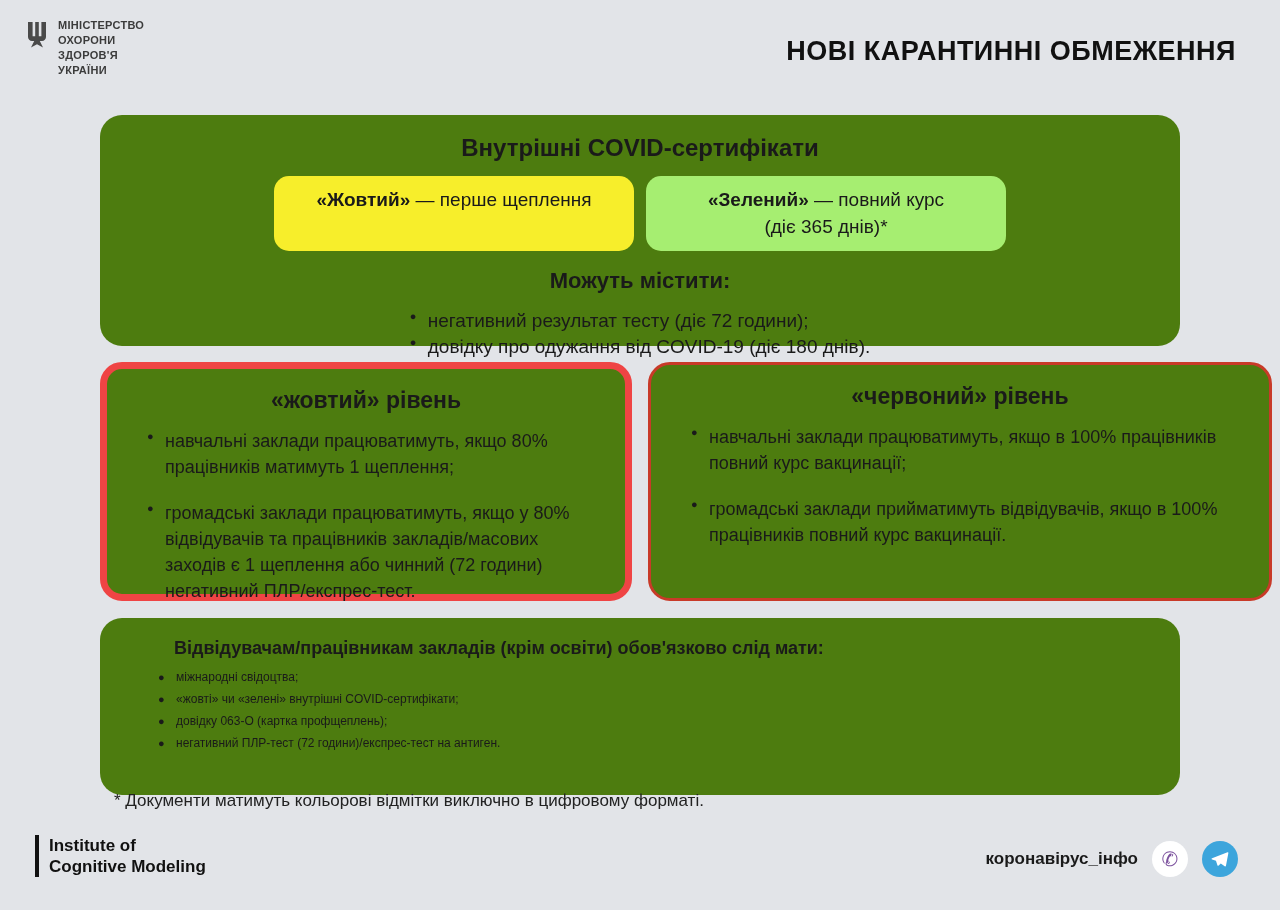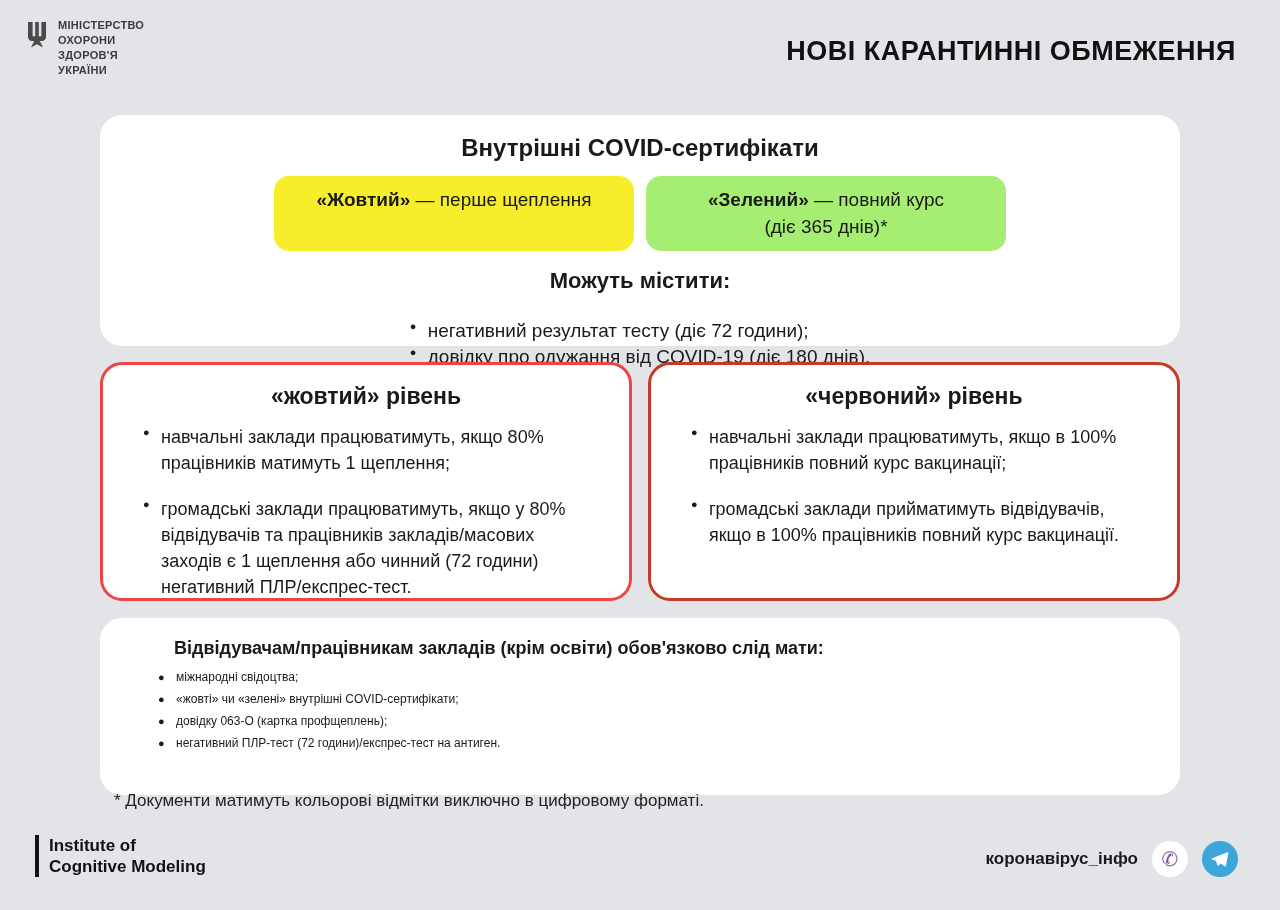--- a/index.html
+++ b/index.html
@@ -33,26 +33,26 @@
     right: 44px; top: 36px;
     font-size: 27px;
     font-weight: 800;
     letter-spacing: 0.5px;
     color: #111;
   }
 
   
   .card {
     position: absolute;
-    background: #ffffff;
+    background: #4d7c0f;
     border-radius: 22px;
   }
   #card-certs { left: 100px; top: 115px; width: 1080px; height: 231px; }
-  #card-yellow { left: 100px; top: 362px; width: 532px; height: 239px; border: 3px solid #ef4444; }
-  #card-red    { left: 648px; top: 362px; width: 532px; height: 239px; border: 3px solid #c83a28; }
+  #card-yellow { left: 100px; top: 362px; width: 532px; height: 239px; border: 7px solid #ef4444; }
+  #card-red    { left: 648px; top: 362px; width: 624px; height: 239px; border: 3px solid #c83a28; }
   #card-req    { left: 100px; top: 618px; width: 1080px; height: 177px; }
 
   .card-title-center {
     text-align: center;
     font-weight: 700;
     font-size: 24px;
     padding-top: 19px;
   }
 
   
@@ -85,21 +85,21 @@
   ul.bullets li { position: relative; padding-left: 18px; }
   ul.bullets li::before {
     content: "●";
     position: absolute;
     left: 0; top: 1px;
     font-size: 11px;
   }
   .center-bullets-wrap {
     display: flex;
     justify-content: center;
-    margin-top: 24px;
+    margin-top: 14px;
   }
   .center-bullets li { font-size: 19px; line-height: 1.38; }
 
   .level-title {
     text-align: center;
     font-weight: 700;
     font-size: 23px;
     padding-top: 18px;
   }
   .level-bullets { padding: 14px 34px 0 40px !important; }

